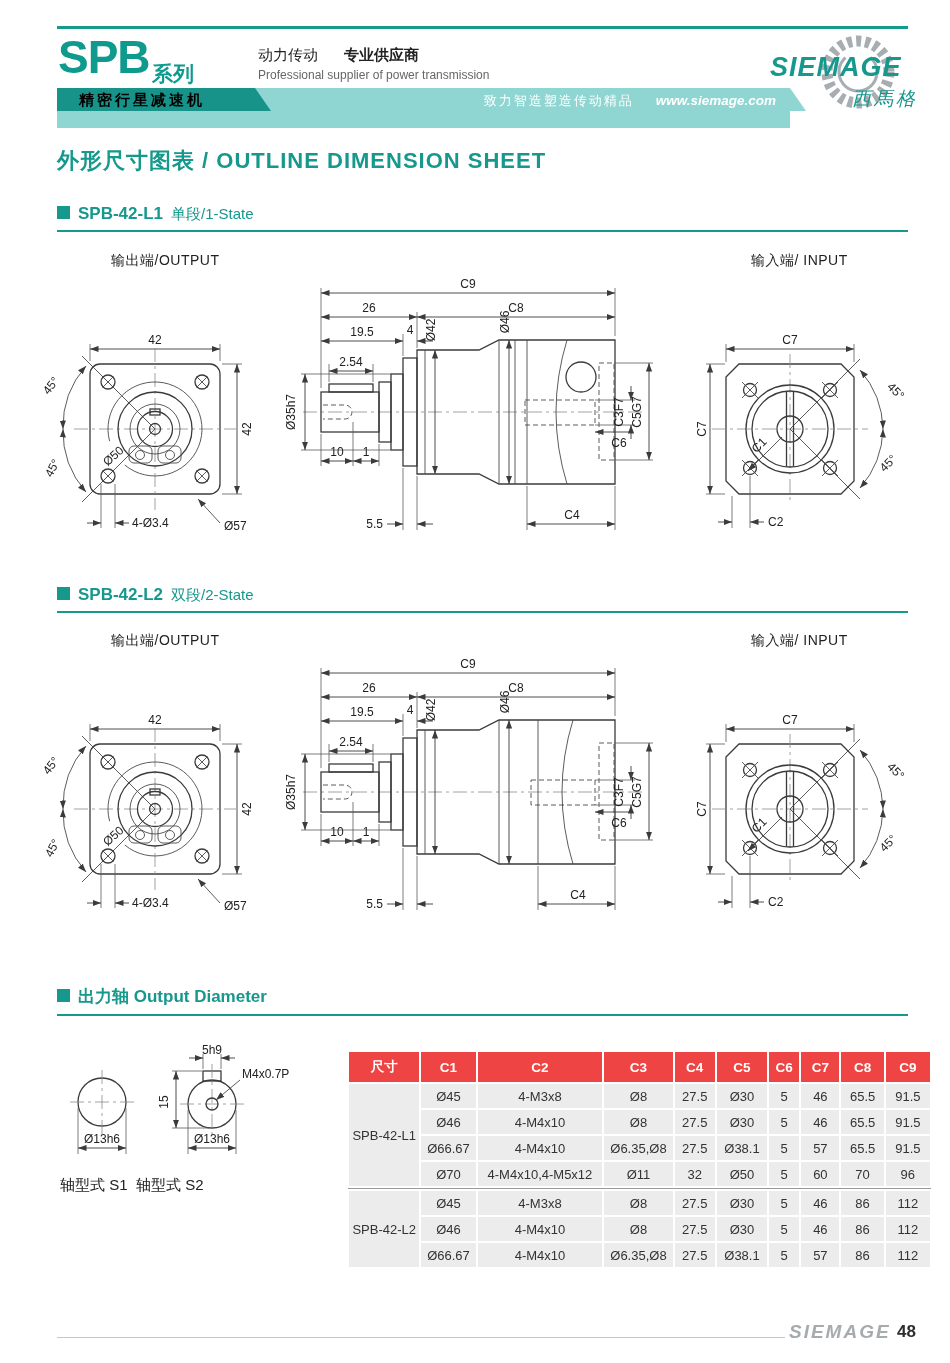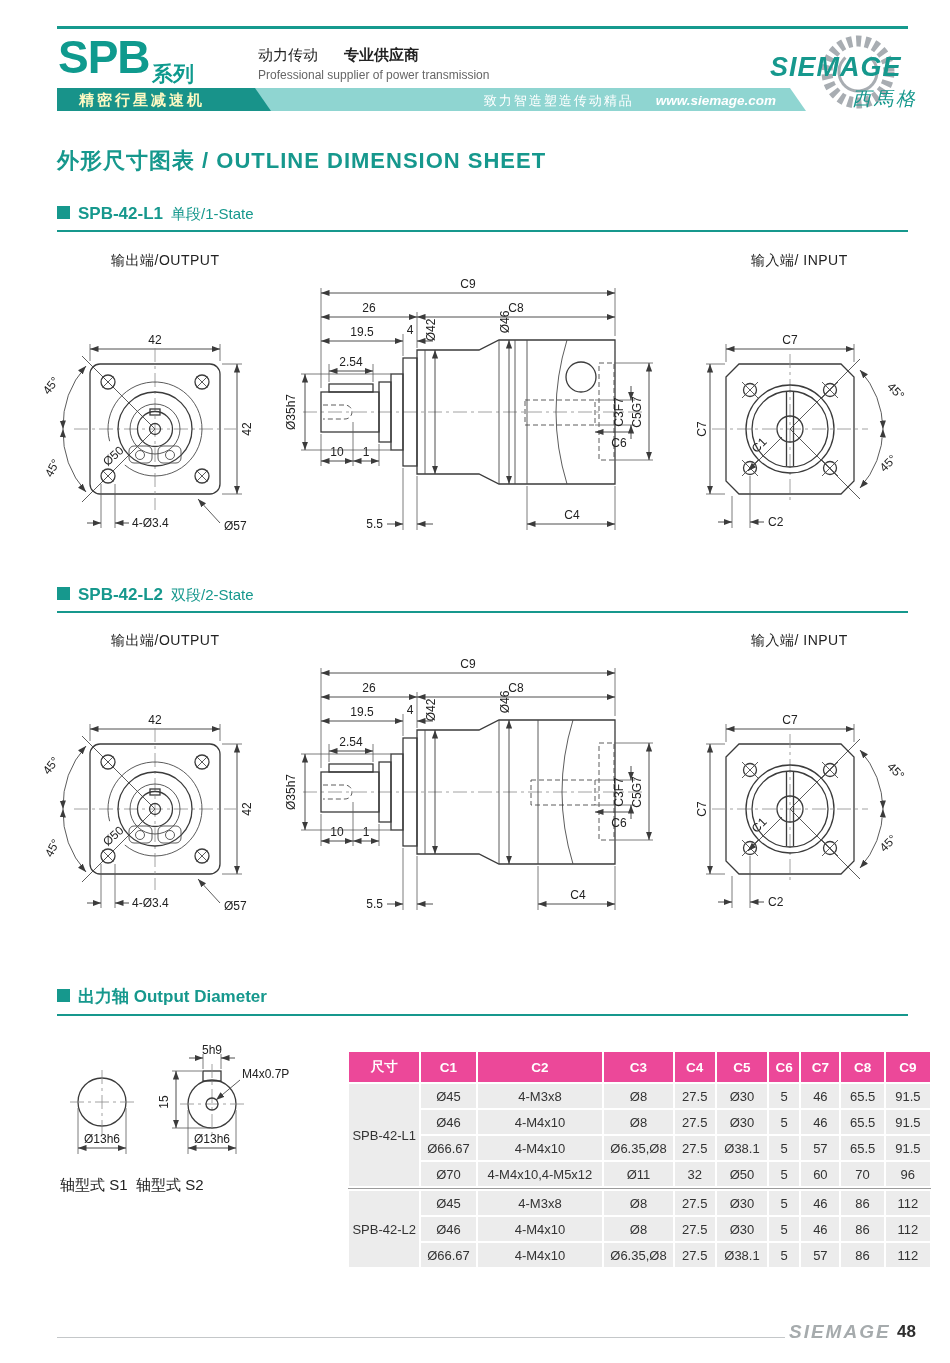--- a/index.html
+++ b/index.html
@@ -4,25 +4,25 @@
 <style>
   html,body{margin:0;padding:0;background:#fff;}
   body{width:950px;height:1363px;position:relative;font-family:"Liberation Sans",sans-serif;overflow:hidden;}
   
   .top-rule{position:absolute;left:57px;top:26px;width:851px;height:3px;background:#169a8e;}
   .spb{position:absolute;left:58px;top:34px;font-size:46px;font-weight:800;color:#0f9a8e;letter-spacing:-1px;line-height:1;}
   .spb-suffix{position:absolute;left:152px;top:60px;font-size:21px;color:#0f9a8e;font-weight:600;}
   .tag1{position:absolute;left:258px;top:46px;font-size:15px;color:#222;}
   .tag1 b{font-weight:800;padding-left:26px;}
   .tag2{position:absolute;left:258px;top:68px;font-size:12px;color:#666;}
-  .banner-light{position:absolute;left:57px;top:88px;width:733px;height:23px;background:#8fd5d1;line-height:23px;text-align:right;padding-right:14px;box-sizing:border-box;white-space:nowrap;}
+  .banner-light{position:absolute;left:57px;top:88px;width:733px;height:40px;background:#8fd5d1;line-height:23px;text-align:right;padding-right:14px;box-sizing:border-box;white-space:nowrap;}
   .banner-light::after{content:"";position:absolute;right:-16px;top:0;width:0;height:0;border-bottom:23px solid #8fd5d1;border-right:16px solid transparent;}
   .banner-light .slogan{color:#fff;font-size:13px;letter-spacing:2px;margin-right:22px;}
   .banner-light .site{color:#fff;font-size:13.5px;font-weight:700;font-style:italic;}
-  .banner-dark{position:absolute;left:57px;top:88px;width:198px;height:23px;background:#18938a;line-height:23px;color:#fef9c3;font-size:15px;font-weight:700;letter-spacing:3px;padding-left:22px;box-sizing:border-box;}
+  .banner-dark{position:absolute;left:57px;top:88px;width:198px;height:23px;background:#18938a;line-height:23px;color:#000000;font-size:15px;font-weight:700;letter-spacing:3px;padding-left:22px;box-sizing:border-box;}
   .banner-dark::after{content:"";position:absolute;right:-16px;top:0;width:0;height:0;border-bottom:23px solid #18938a;border-right:16px solid transparent;}
   .brand-text{position:absolute;left:770px;top:52px;width:178px;font-size:27px;font-weight:900;font-style:italic;color:#16988d;letter-spacing:1px;}
   .brand-cn{position:absolute;left:852px;top:86px;font-size:19px;font-style:italic;color:#16988d;letter-spacing:3px;}
   
   .page-title{position:absolute;left:57px;top:146px;font-size:22px;font-weight:800;color:#16988d;letter-spacing:1px;}
   .sec{position:absolute;left:57px;width:851px;border-bottom:2px solid #16988d;padding-bottom:6px;color:#16988d;}
   .sec .sq{display:inline-block;width:13px;height:13px;background:#16988d;margin-right:8px;}
   .sec .model{font-size:17px;font-weight:800;margin-right:8px;}
   .sec .stage{font-size:15px;}
   .vlabel{position:absolute;font-size:14px;color:#222;letter-spacing:0.5px;margin-left:16px;}
@@ -31,21 +31,21 @@
   .drw{position:absolute;overflow:visible;}
   .ol{stroke:#3b3b3b;stroke-width:1.3;fill:none;}
   .tn{stroke:#4a4a4a;stroke-width:0.9;fill:none;}
   .ext{stroke:#5a5a5a;stroke-width:0.8;}
   .dim,.dimo{stroke:#3b3b3b;stroke-width:0.9;fill:none;}
   .dsh{stroke:#4a4a4a;stroke-width:0.9;fill:none;stroke-dasharray:5 3;}
   .cl{stroke:#8a8a8a;stroke-width:0.8;stroke-dasharray:14 4 3 4;}
   .lbl{font:12px "Liberation Sans",sans-serif;fill:#222;}
   
   .dimtable{position:absolute;left:347px;top:1050px;width:585px;border-collapse:collapse;table-layout:fixed;}
-  .dimtable th{background:#ec4899;color:#fff;font-size:13.5px;font-weight:700;height:30px;border:2px solid #fff;text-align:center;padding:0;}
+  .dimtable th{background:#ef4444;color:#fff;font-size:13.5px;font-weight:700;height:30px;border:2px solid #fff;text-align:center;padding:0;}
   .dimtable td{background:#ececec;color:#333;font-size:13px;height:24px;border:2px solid #fff;text-align:center;padding:0;}
   .dimtable tr.gsep td{height:1px;background:#9b9b9b;border:0;padding:0;}
   .notes{position:absolute;left:347px;top:1258px;font-size:12.5px;color:#333;line-height:15px;}
   
   .foot-line{position:absolute;left:57px;top:1337px;width:728px;height:1px;background:#c4c7c9;}
   .foot-brand{position:absolute;left:789px;top:1321px;font-size:19px;font-weight:900;font-style:italic;color:#a6abad;letter-spacing:2px;}
   .foot-page{position:absolute;left:897px;top:1322px;font-size:17px;font-weight:800;color:#2e2e2e;}
 </style>
 </head>
 <body>

